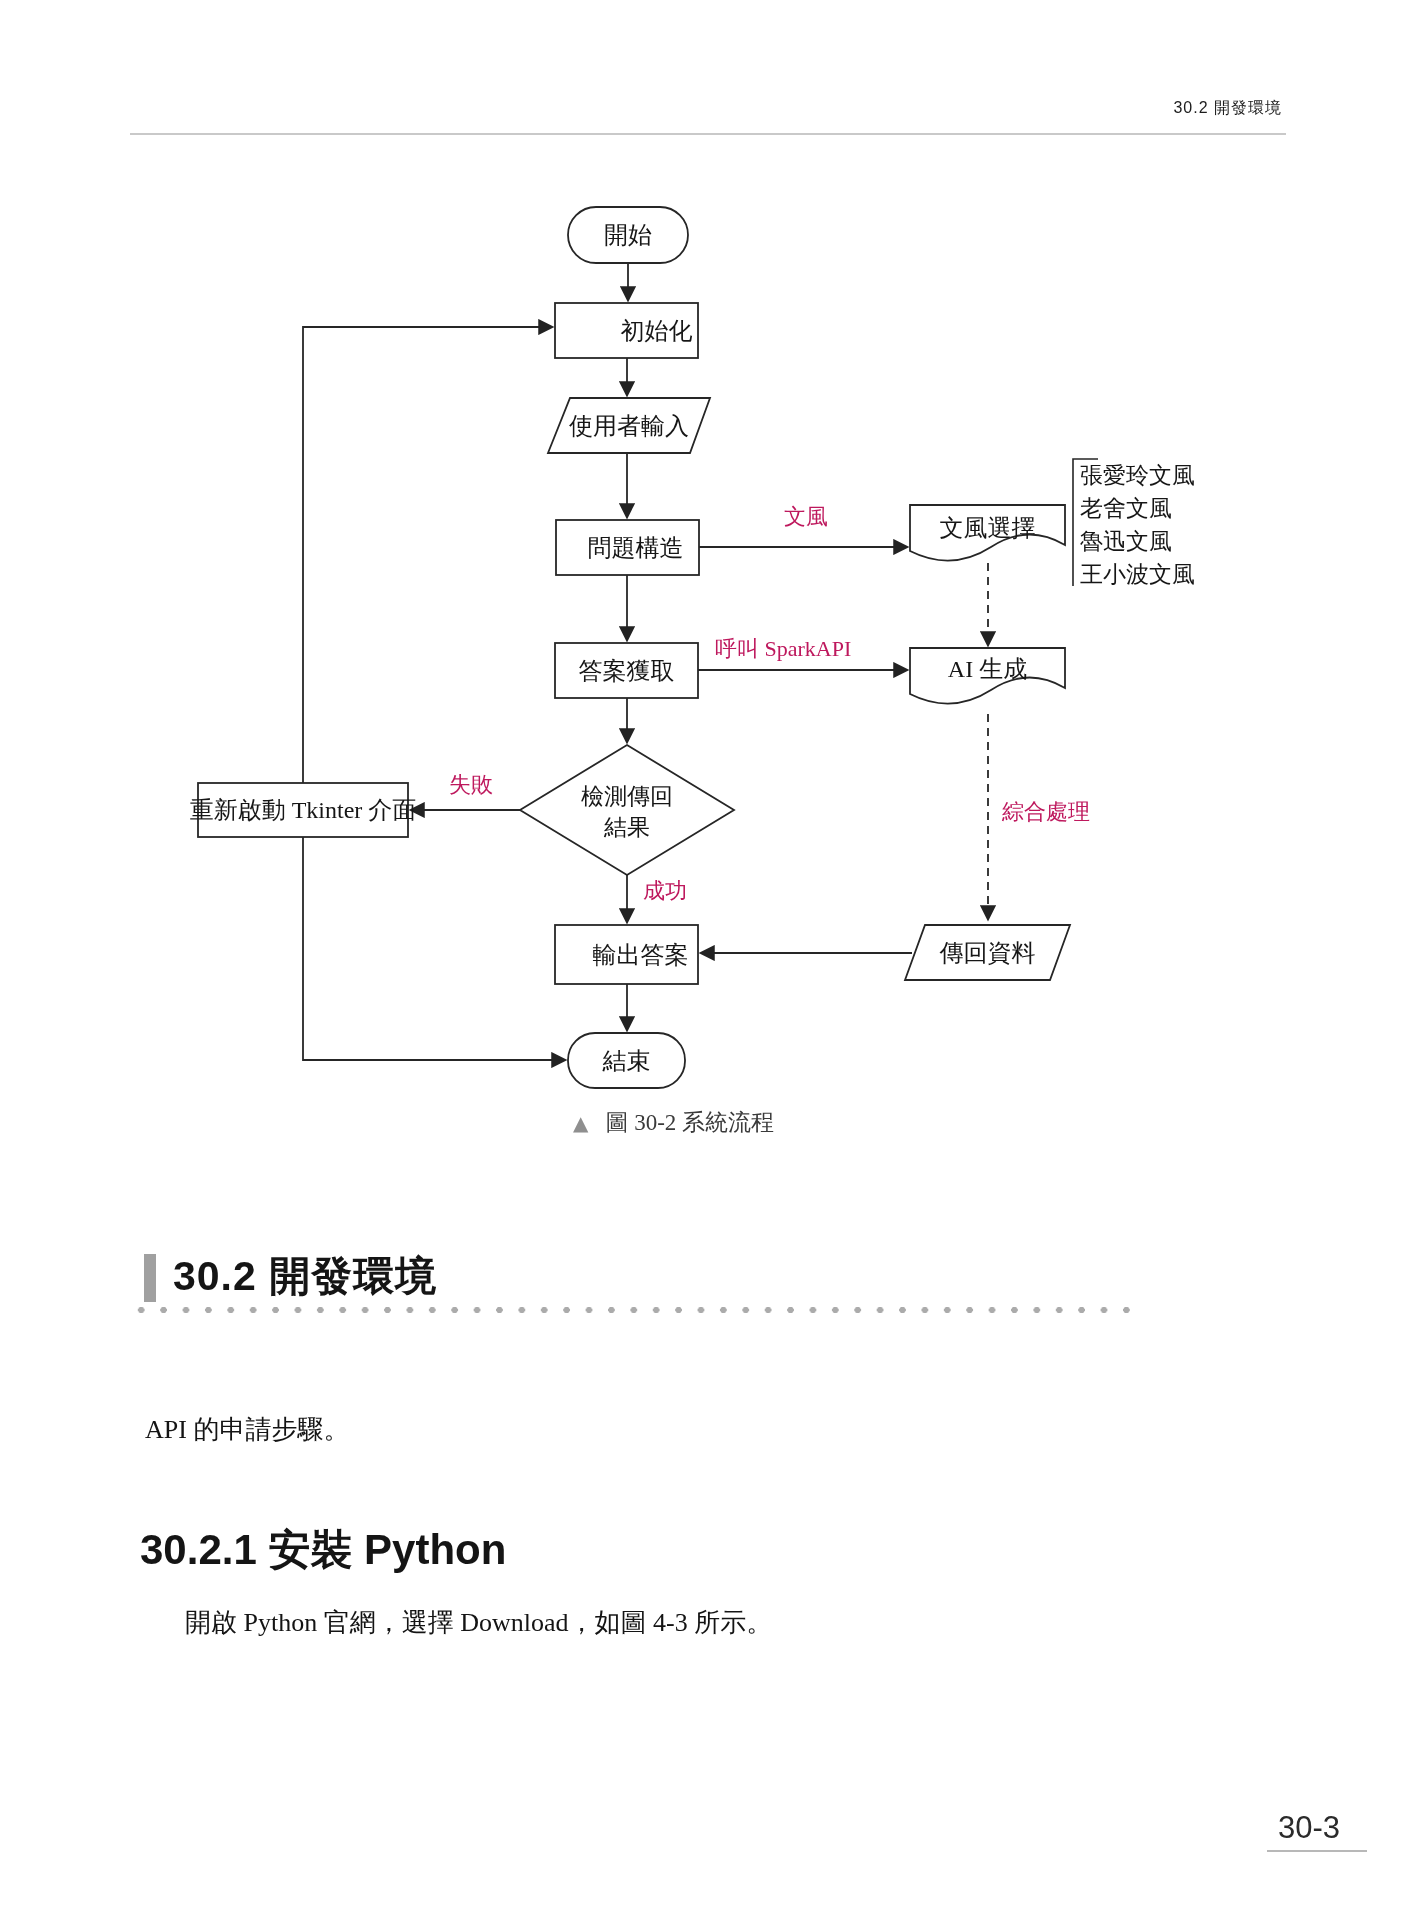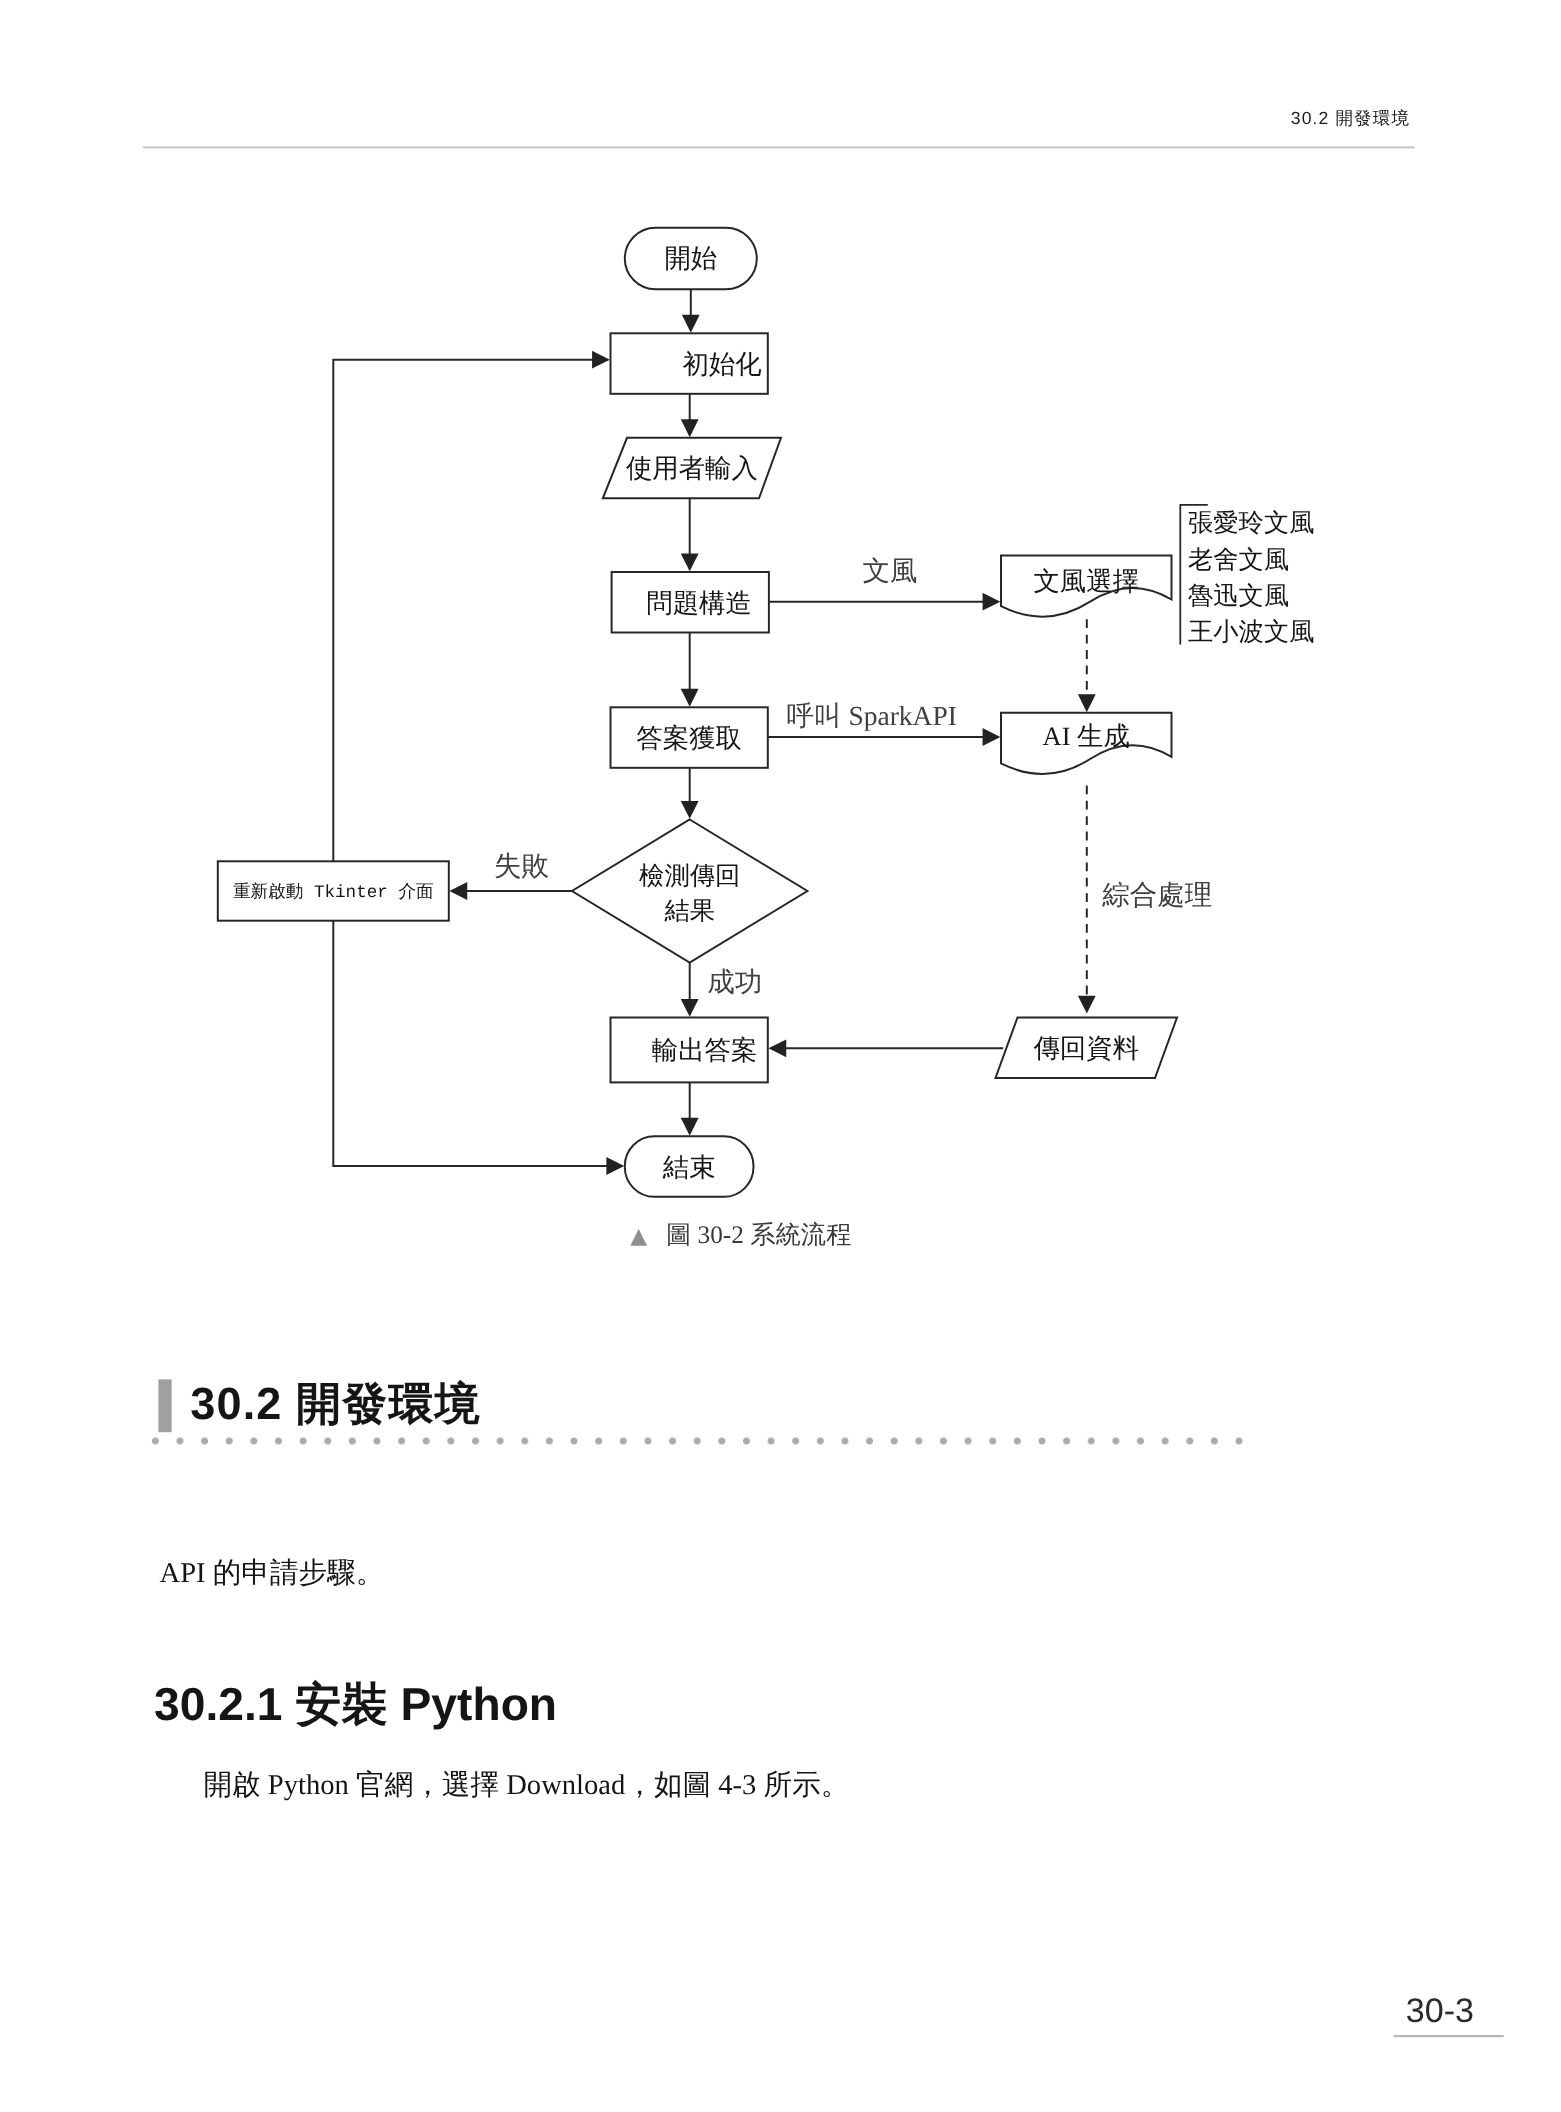--- a/index.html
+++ b/index.html
@@ -13,23 +13,23 @@
   .head-rule{position:absolute;left:130px;top:133px;width:1156px;height:2px;background:#c9c9c9;}
   
   .flow-svg{position:absolute;left:0;top:0;}
   .shape{fill:#ffffff;stroke:#262626;stroke-width:1.8;}
   .edge{fill:none;stroke:#262626;stroke-width:1.8;}
   .dashed{stroke-dasharray:8 6;}
   .bracket{fill:none;stroke:#262626;stroke-width:1.6;}
   
   .node{position:absolute;display:flex;align-items:center;justify-content:center;
         font-size:24px;color:#161616;white-space:nowrap;}
-  .node.small{font-size:16px;font-family:Liberation Mono, monospace;}
+  .node.small{font-size:24px;}
   .node.two-line{flex-direction:column;line-height:31px;font-size:23px;}
-  .elabel{position:absolute;font-size:25px;color:#404040;white-space:nowrap;}
+  .elabel{position:absolute;font-size:22px;color:#be185d;white-space:nowrap;}
   .style-list{position:absolute;left:1080px;top:459px;font-size:23px;line-height:33px;
               color:#161616;white-space:nowrap;}
   
   .fig-caption{position:absolute;left:573px;top:1107px;display:flex;align-items:center;
                gap:17px;font-size:23px;color:#3a3a3a;}
   .fig-caption .tri{color:#8f8f8f;font-size:20px;font-family:"DejaVu Sans",sans-serif;}
   
   .sec-bar{position:absolute;left:144px;top:1254px;width:12px;height:48px;background:#a0a0a0;}
   .sec-heading{position:absolute;left:173px;top:1249px;margin:0;
                font-family:"Liberation Sans","DejaVu Sans",sans-serif;

